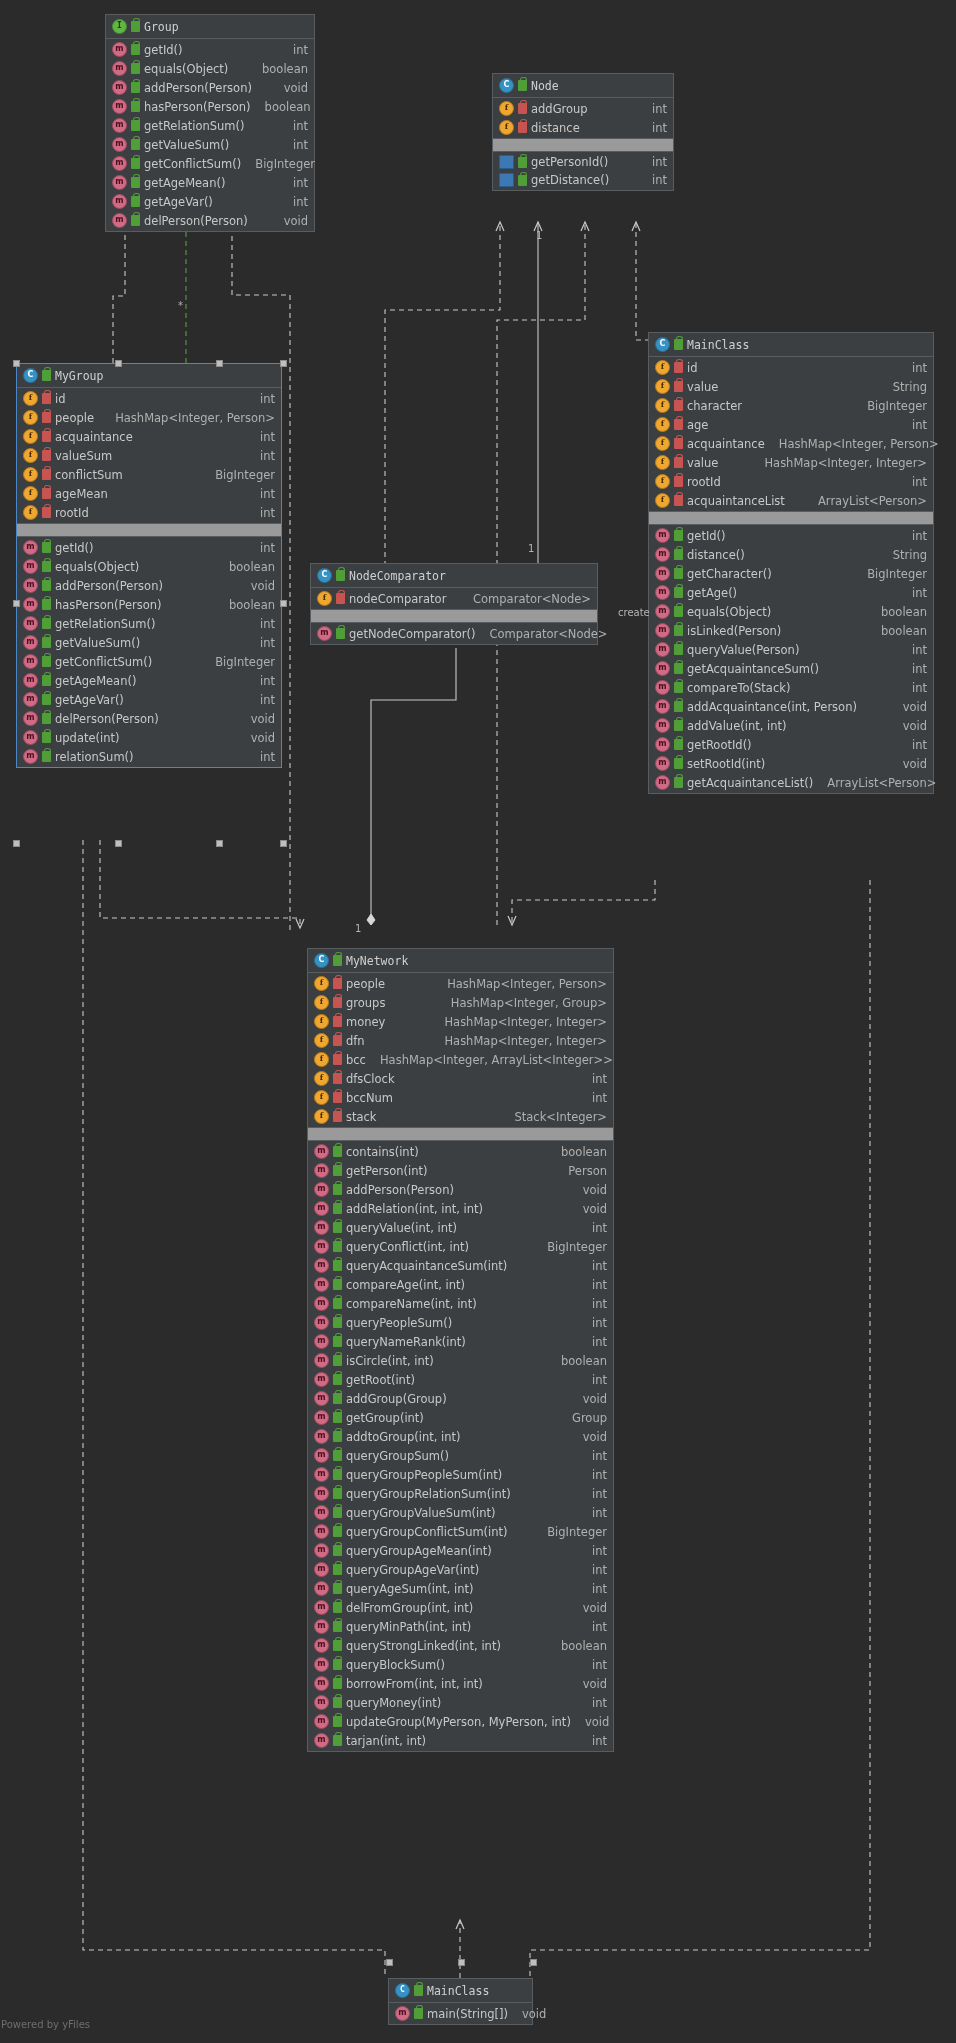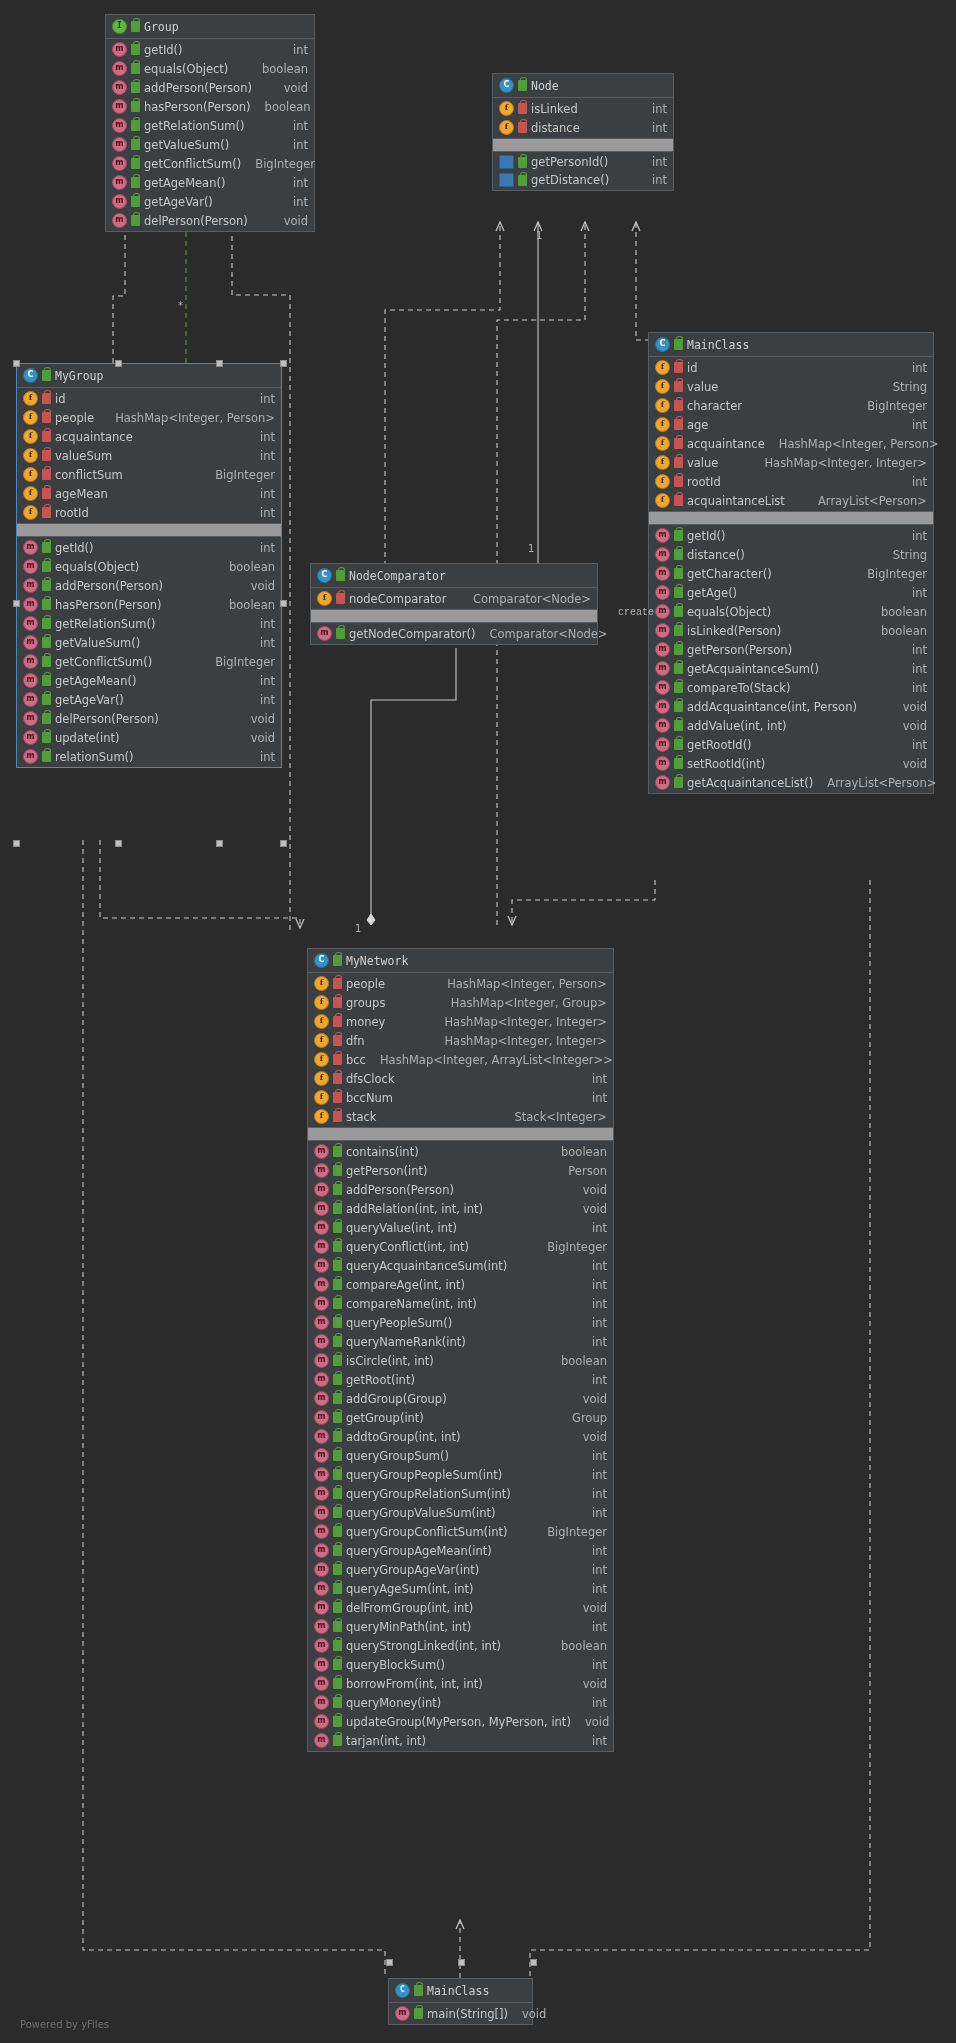--- a/index.html
+++ b/index.html
@@ -69,21 +69,21 @@
     border:1.5px solid #4f9e38;border-bottom:none;border-radius:3px 3px 0 0;}
   .ic-lock-priv{width:9px;height:11px;background:#c75450;border-radius:1px;position:relative;}
   .ic-lock-priv:before{content:"";position:absolute;left:2px;top:-3px;width:5px;height:4px;
     border:1.5px solid #c75450;border-bottom:none;border-radius:3px 3px 0 0;}
 
   
   .handle{position:absolute;width:5px;height:5px;background:#bfbfbf;border:1px solid #8c8c8c;z-index:9;}
 
   .edgelabel{position:absolute;font-size:10px;color:#b5b5b5;z-index:6;
     font-family:"DejaVu Sans",sans-serif;}
-  .watermark{position:absolute;left:20px;top:2019px;font-size:10px;color:#6e6e6e;z-index:8;}
+  .watermark{position:absolute;left:1px;top:2019px;font-size:10px;color:#6e6e6e;z-index:8;}
 </style>
 </head>
 <body>
 
 <div id="canvas">
 
   <svg id="edges" viewBox="0 0 956 2043">
     <defs>
       <marker id="hollowArrow" markerWidth="12" markerHeight="12" refX="10" refY="5" orient="auto" markerUnits="userSpaceOnUse">
         <path d="M1,1 L10,5 L1,9" fill="none" stroke="#c9c9c9" stroke-width="1.2"></path>
@@ -222,21 +222,21 @@
   <div class="node" style="left:492px;top:73px;width:182px;">
     <div class="hdr">
       <span class="ic ic-class">C</span>
       <span class="ic ic-lock-pub"></span>
       <span>Node</span>
     </div>
     <div class="sect" id="sec-node-f">
         <div class="row">
           <span class="ic ic-field">f</span>
           <span class="ic ic-lock-priv"></span>
-          <span class="nm">isLinked</span>
+          <span class="nm">addGroup</span>
           <span class="ty">int</span>
         </div>
         <div class="row">
           <span class="ic ic-field">f</span>
           <span class="ic ic-lock-priv"></span>
           <span class="nm">distance</span>
           <span class="ty">int</span>
         </div>
       </div>
     <div class="sep"></div>
@@ -473,21 +473,21 @@
         </div>
         <div class="row">
           <span class="ic ic-method">m</span>
           <span class="ic ic-lock-pub"></span>
           <span class="nm">isLinked(Person)</span>
           <span class="ty">boolean</span>
         </div>
         <div class="row">
           <span class="ic ic-method">m</span>
           <span class="ic ic-lock-pub"></span>
-          <span class="nm">getPerson(Person)</span>
+          <span class="nm">queryValue(Person)</span>
           <span class="ty">int</span>
         </div>
         <div class="row">
           <span class="ic ic-method">m</span>
           <span class="ic ic-lock-pub"></span>
           <span class="nm">getAcquaintanceSum()</span>
           <span class="ty">int</span>
         </div>
         <div class="row">
           <span class="ic ic-method">m</span>
@@ -819,15 +819,15 @@
           <span class="nm">main(String[])</span>
           <span class="ty">void</span>
         </div>
       </div>
   </div>
 
   <div class="watermark">Powered by yFiles</div>
 <div class="edgelabel" style="left: 178px; top: 300px;">*</div>
     <div class="edgelabel" style="left: 536px; top: 230px;">1</div>
     <div class="edgelabel" style="left: 528px; top: 543px;">1</div>
-    <div class="edgelabel" style="left: 618px; top: 607px; font-family: Liberation Mono, monospace;">create</div>
+    <div class="edgelabel" style="left: 618px; top: 607px;">create</div>
     <div class="edgelabel" style="left: 355px; top: 923px;">1</div>
   </div>
 
 </body></html>

